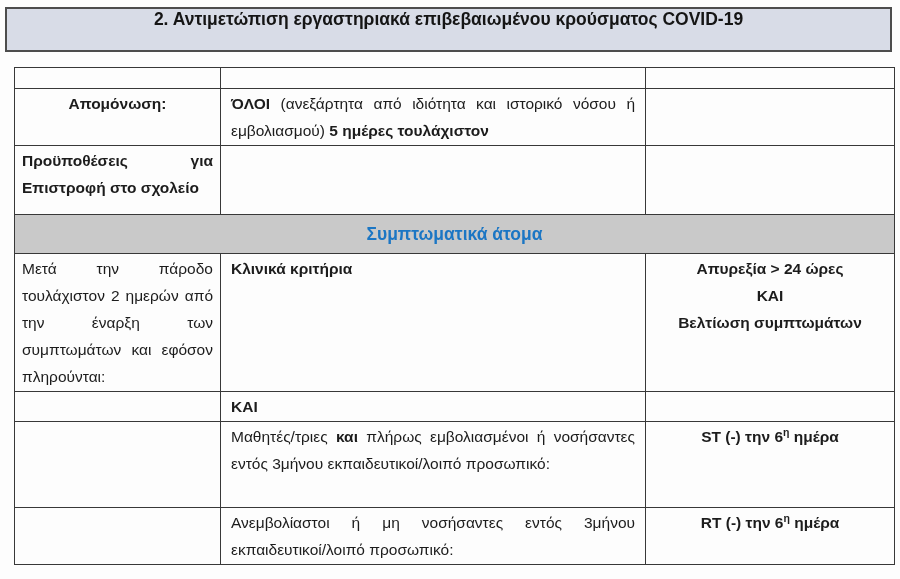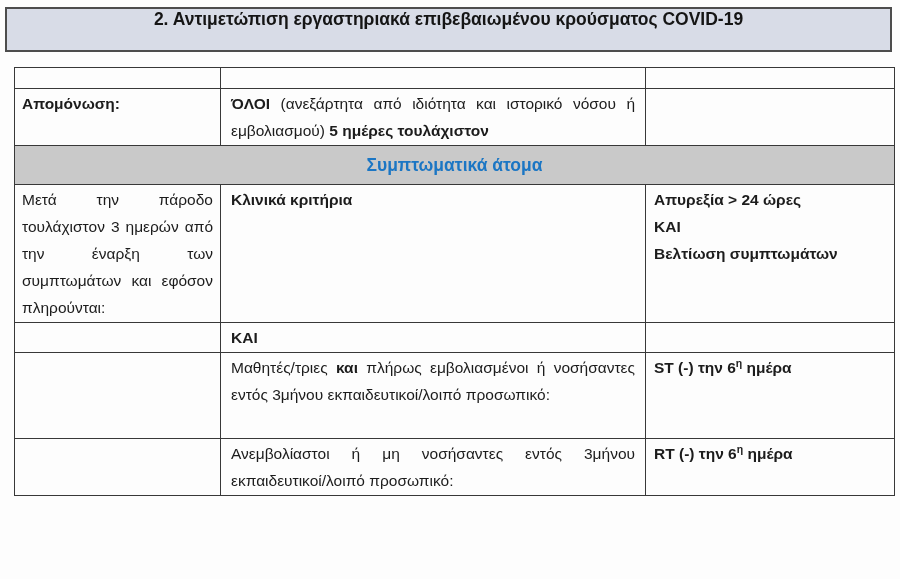--- a/index.html
+++ b/index.html
@@ -29,20 +29,21 @@
   table.main{
     position:absolute;left:14px;top:67px;width:880px;
     border-collapse:collapse;table-layout:fixed;
   }
   td{
     border:1.5px solid var(--grid);
     vertical-align:top;
     font-size:15.5px;line-height:27px;
     padding:1px 8px;
     overflow:hidden;
+    text-align:center;
   }
   td.c1{padding:1px 7px;}
   td.c2{padding:1px 10px;margin-top:20px;}
   .b{font-weight:bold;}
   .just{text-align:justify;}
   .center{text-align:left;}
   .pre{white-space:pre-line;}
   td.band{
     background:var(--band_bg);
     color:var(--band_text);
@@ -72,27 +73,32 @@
     <td class="c2"></td>
     <td></td>
   </tr>
 
   <tr style="height:47px">
     <td class="c1 b"><span>Απομόνωση:</span></td>
     <td class="c2 just"><span class="b">ΌΛΟΙ</span><span> (ανεξάρτητα από ιδιότητα και ιστορικό νόσου ή εμβολιασμού) </span><span class="b">5 ημέρες τουλάχιστον</span></td>
     <td></td>
   </tr>
 
+  <tr style="height:69px">
+    <td class="c1 b just"><span>Προϋποθέσεις για Επιστροφή στο σχολείο</span></td>
+    <td class="c2"></td>
+    <td></td>
+  </tr>
 
   <tr style="height:39px">
     <td colspan="3" class="band"><span>Συμπτωματικά άτομα</span></td>
   </tr>
 
   <tr style="height:125px">
-    <td class="c1 just"><span>Μετά την πάροδο τουλάχιστον 3 ημερών από την έναρξη των συμπτωμάτων και εφόσον πληρούνται:</span></td>
+    <td class="c1 just"><span>Μετά την πάροδο τουλάχιστον 2 ημερών από την έναρξη των συμπτωμάτων και εφόσον πληρούνται:</span></td>
     <td class="c2 b center"><span>Κλινικά κριτήρια</span></td>
     <td class="b pre">Απυρεξία &gt; 24 ώρες
 ΚΑΙ
 Βελτίωση συμπτωμάτων</td>
   </tr>
 
   <tr style="height:24px">
     <td class="c1"></td>
     <td class="c2 b center"><span>ΚΑΙ</span></td>
     <td></td>

